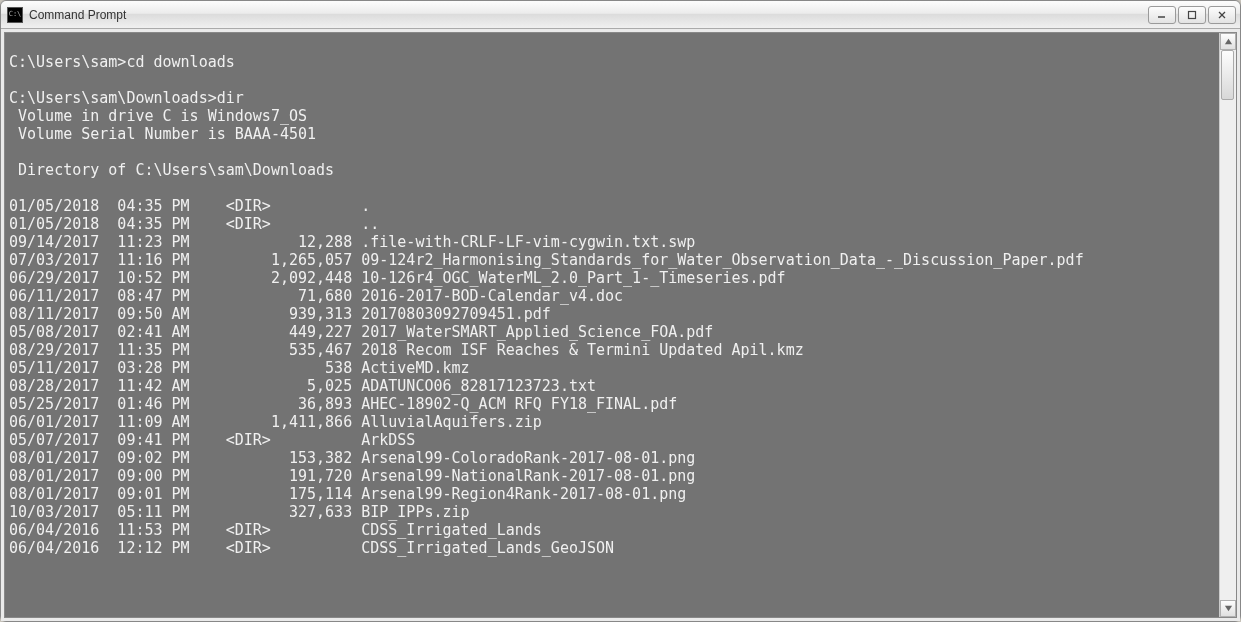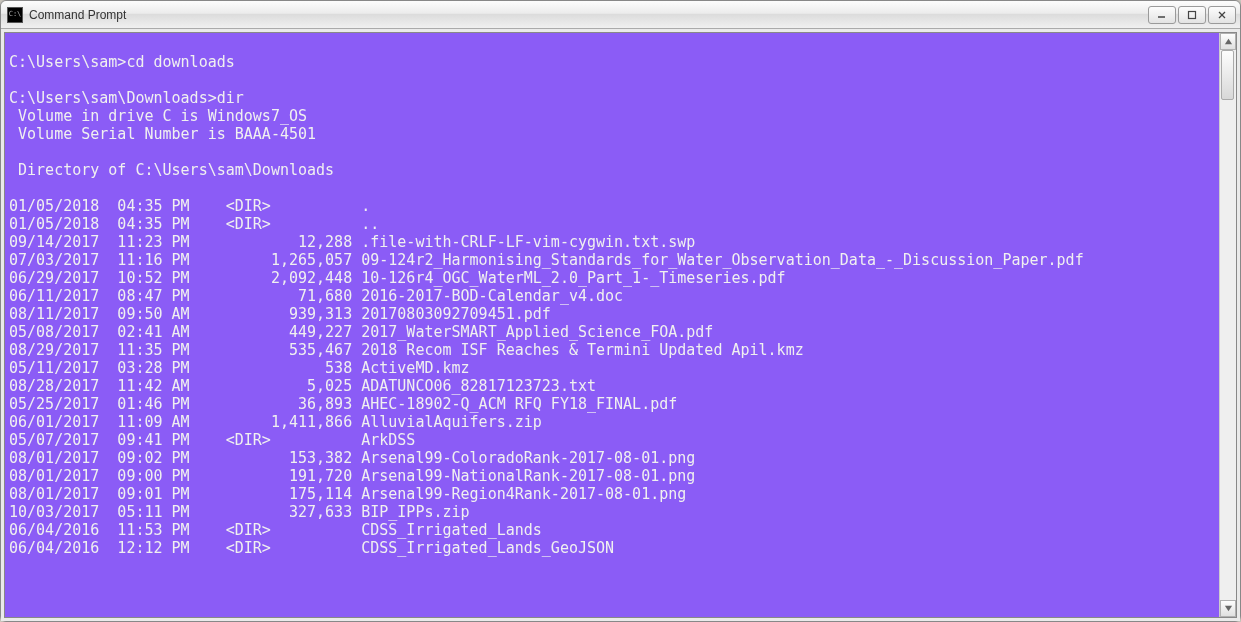--- a/index.html
+++ b/index.html
@@ -60,21 +60,21 @@
   }
   .console-frame {
     flex: 1;
     background: #fff;
     border: 1px solid #888;
     display: flex;
     min-height: 0;
   }
   .terminal {
     flex: 1;
-    background: #8b5cf6;
+    background: #737373;
     color: #f0f0f0;
     font-family: "Lucida Console", Consolas, monospace;
     font-size: 15px;
     line-height: 18px;
     white-space: pre;
     overflow: hidden;
     padding: 2px 0 0 4px;
     letter-spacing: 0px;
   }
   .scrollbar {

